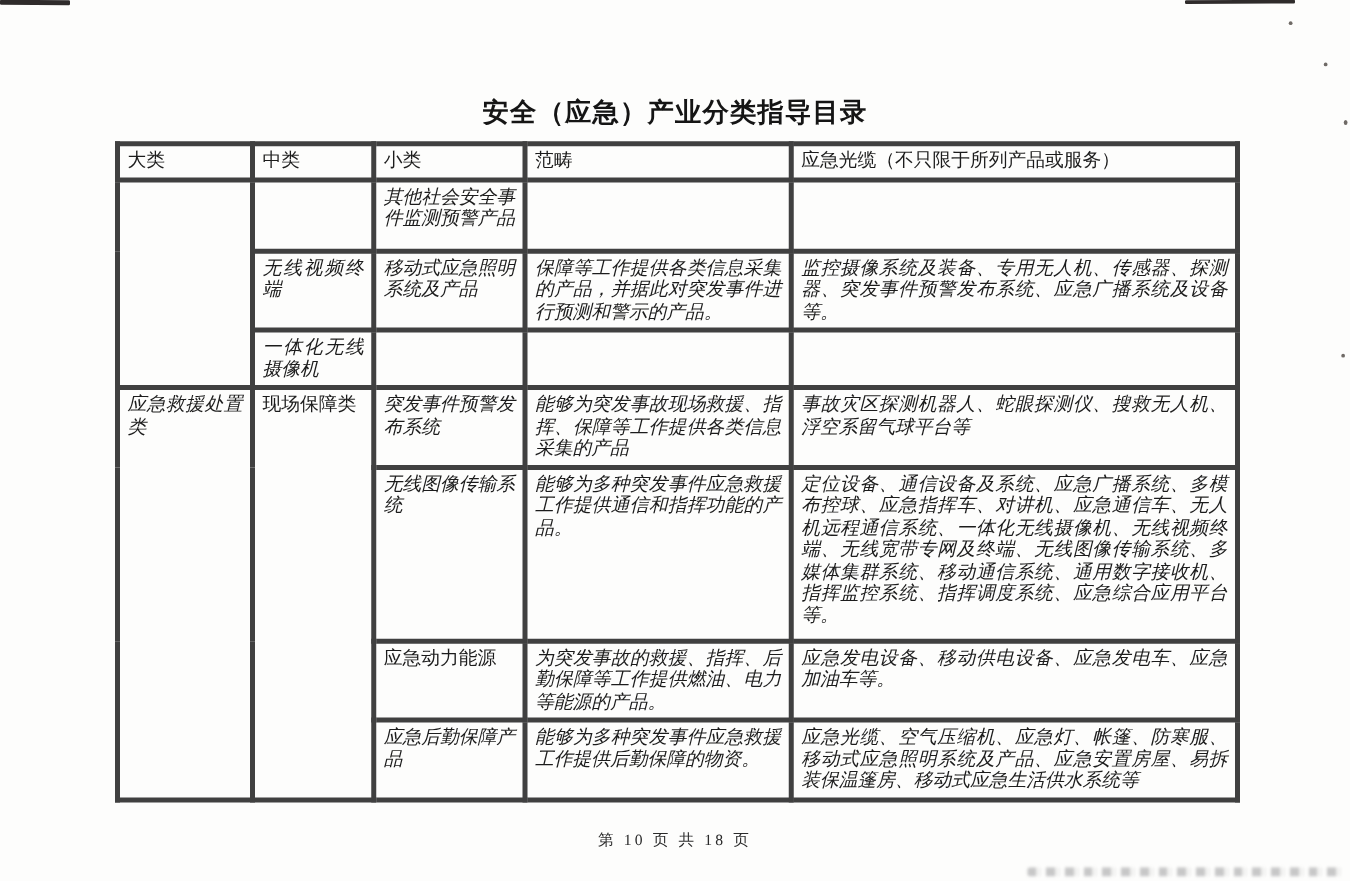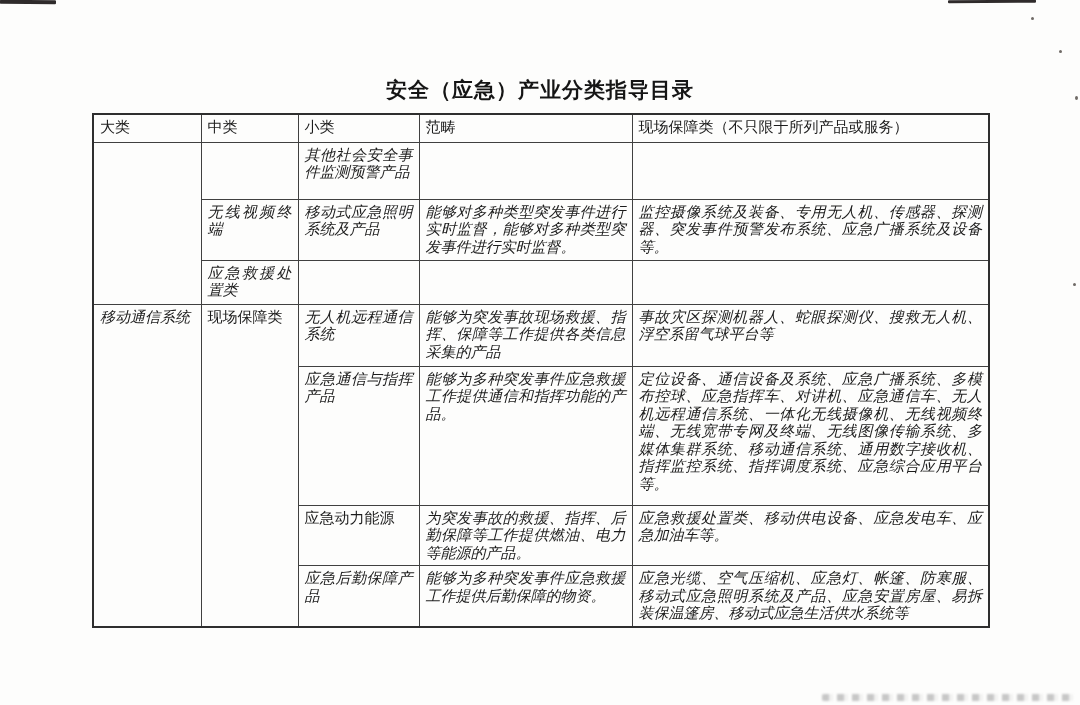--- a/index.html
+++ b/index.html
@@ -35,21 +35,21 @@
   }
   table.catalog{
     position:absolute;left:92px;top:113px;
     width:896px;
     border-collapse:collapse;
     table-layout:fixed;
     font-size:15px;
     line-height:17.5px;
   }
   table.catalog td,table.catalog th{
-    border:1px solid #404040;
+    border:4px solid #404040;
     vertical-align:top;
     padding:4px 6px 3px 6px;
     font-weight:normal;
     text-align:left;
     word-break:break-all;
     overflow:hidden;
   }
   table.catalog{border:2px solid #2e2e2e;}
   table.catalog .just{
     text-align:justify;
@@ -95,67 +95,68 @@
       <col style="width:121px">
       <col style="width:213px">
       <col style="width:357px">
     </colgroup>
     <tbody>
       <tr class="hrow">
         <td>大类</td>
         <td>中类</td>
         <td>小类</td>
         <td>范畴</td>
-        <td>现场保障类（不只限于所列产品或服务）</td>
+        <td>应急光缆（不只限于所列产品或服务）</td>
       </tr>
 
       <tr class="r1">
         <td rowspan="3"></td>
         <td></td>
         <td class="just">其他社会安全事件监测预警产品</td>
         <td></td>
         <td></td>
       </tr>
 
       <tr class="r2">
         <td class="just">无线视频终端</td>
         <td class="just">移动式应急照明系统及产品</td>
-        <td class="just">能够对多种类型突发事件进行实时监督，能够对多种类型突发事件进行实时监督。</td>
+        <td class="just">保障等工作提供各类信息采集的产品，并据此对突发事件进行预测和警示的产品。</td>
         <td class="just">监控摄像系统及装备、专用无人机、传感器、探测器、突发事件预警发布系统、应急广播系统及设备等。</td>
       </tr>
 
       <tr class="r3">
-        <td class="just">应急救援处置类</td>
+        <td class="just">一体化无线摄像机</td>
         <td></td>
         <td></td>
         <td></td>
       </tr>
 
       <tr class="r4">
-        <td rowspan="4" class="just">移动通信系统</td>
+        <td rowspan="4" class="just">应急救援处置类</td>
         <td rowspan="4">现场保障类</td>
-        <td class="just">无人机远程通信系统</td>
+        <td class="just">突发事件预警发布系统</td>
         <td class="just">能够为突发事故现场救援、指挥、保障等工作提供各类信息采集的产品</td>
         <td class="just">事故灾区探测机器人、蛇眼探测仪、搜救无人机、浮空系留气球平台等</td>
       </tr>
 
       <tr class="r5">
-        <td class="just">应急通信与指挥产品</td>
+        <td class="just">无线图像传输系统</td>
         <td class="just">能够为多种突发事件应急救援工作提供通信和指挥功能的产品。</td>
         <td class="just">定位设备、通信设备及系统、应急广播系统、多模布控球、应急指挥车、对讲机、应急通信车、无人机远程通信系统、一体化无线摄像机、无线视频终端、无线宽带专网及终端、无线图像传输系统、多媒体集群系统、移动通信系统、通用数字接收机、指挥监控系统、指挥调度系统、应急综合应用平台等。</td>
       </tr>
 
       <tr class="r6">
         <td>应急动力能源</td>
         <td class="just">为突发事故的救援、指挥、后勤保障等工作提供燃油、电力等能源的产品。</td>
-        <td class="just">应急救援处置类、移动供电设备、应急发电车、应急加油车等。</td>
+        <td class="just">应急发电设备、移动供电设备、应急发电车、应急加油车等。</td>
       </tr>
 
       <tr class="r7">
         <td class="just">应急后勤保障产品</td>
         <td class="just">能够为多种突发事件应急救援工作提供后勤保障的物资。</td>
         <td class="just">应急光缆、空气压缩机、应急灯、帐篷、防寒服、移动式应急照明系统及产品、应急安置房屋、易拆装保温篷房、移动式应急生活供水系统等</td>
       </tr>
     </tbody>
   </table>
 
+  <div class="footer">第 10 页 共 18 页</div>
 
 </div>
 
 </body></html>

